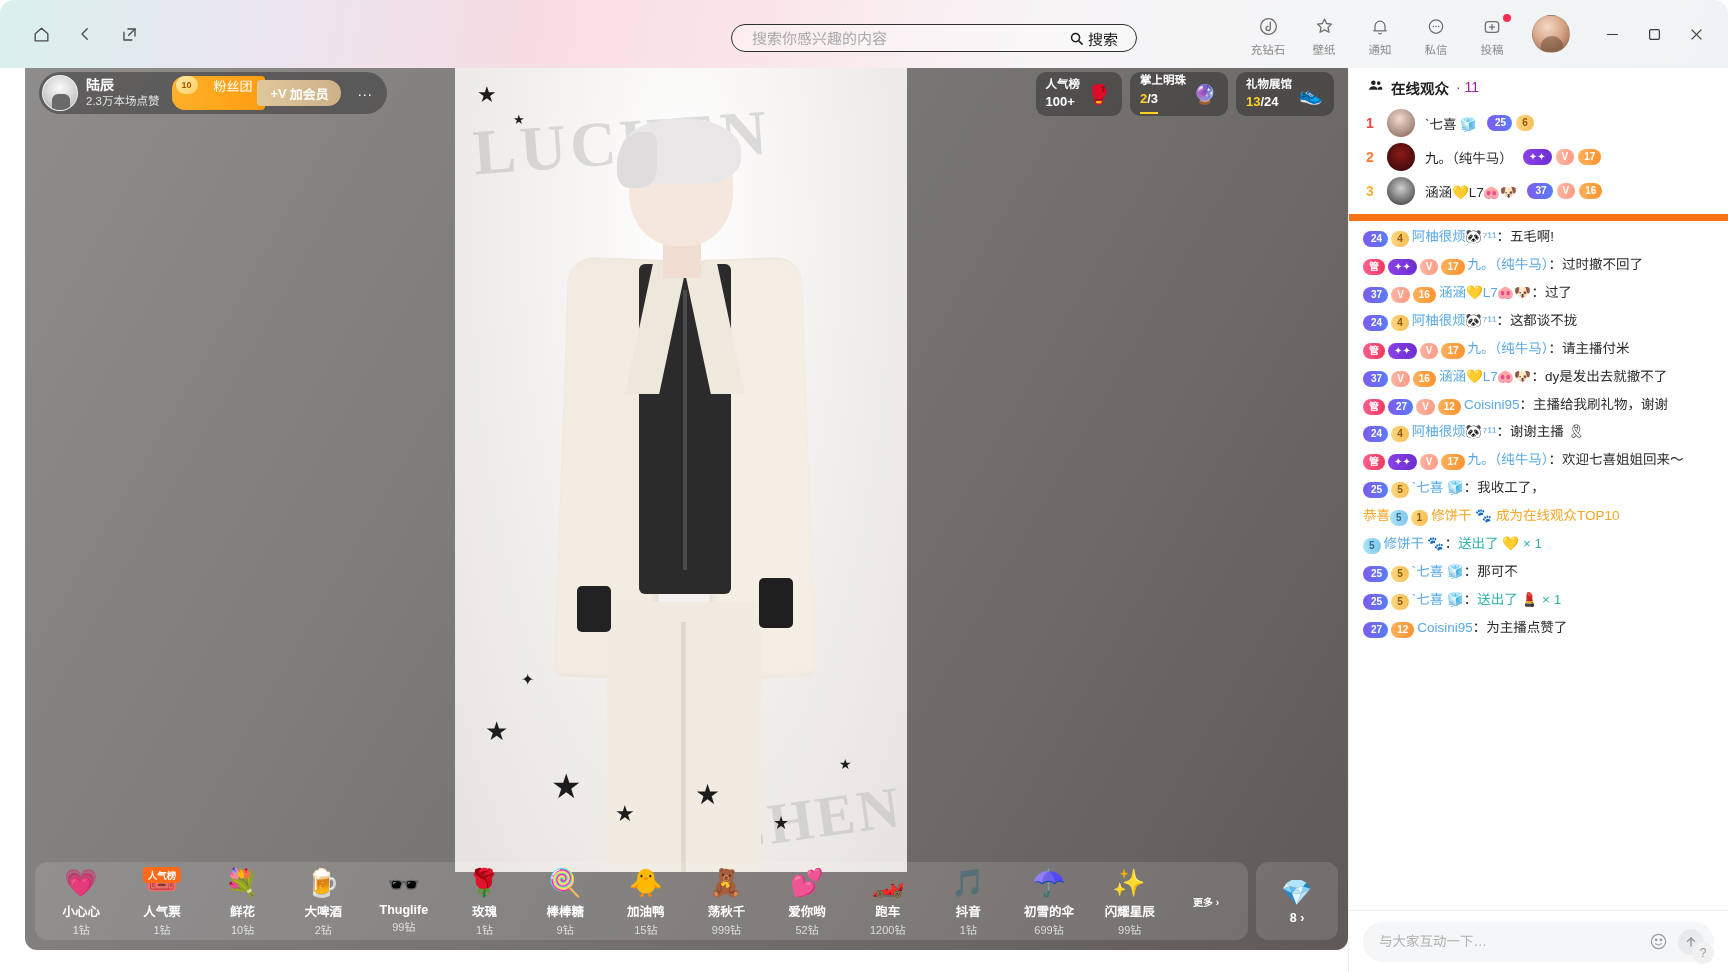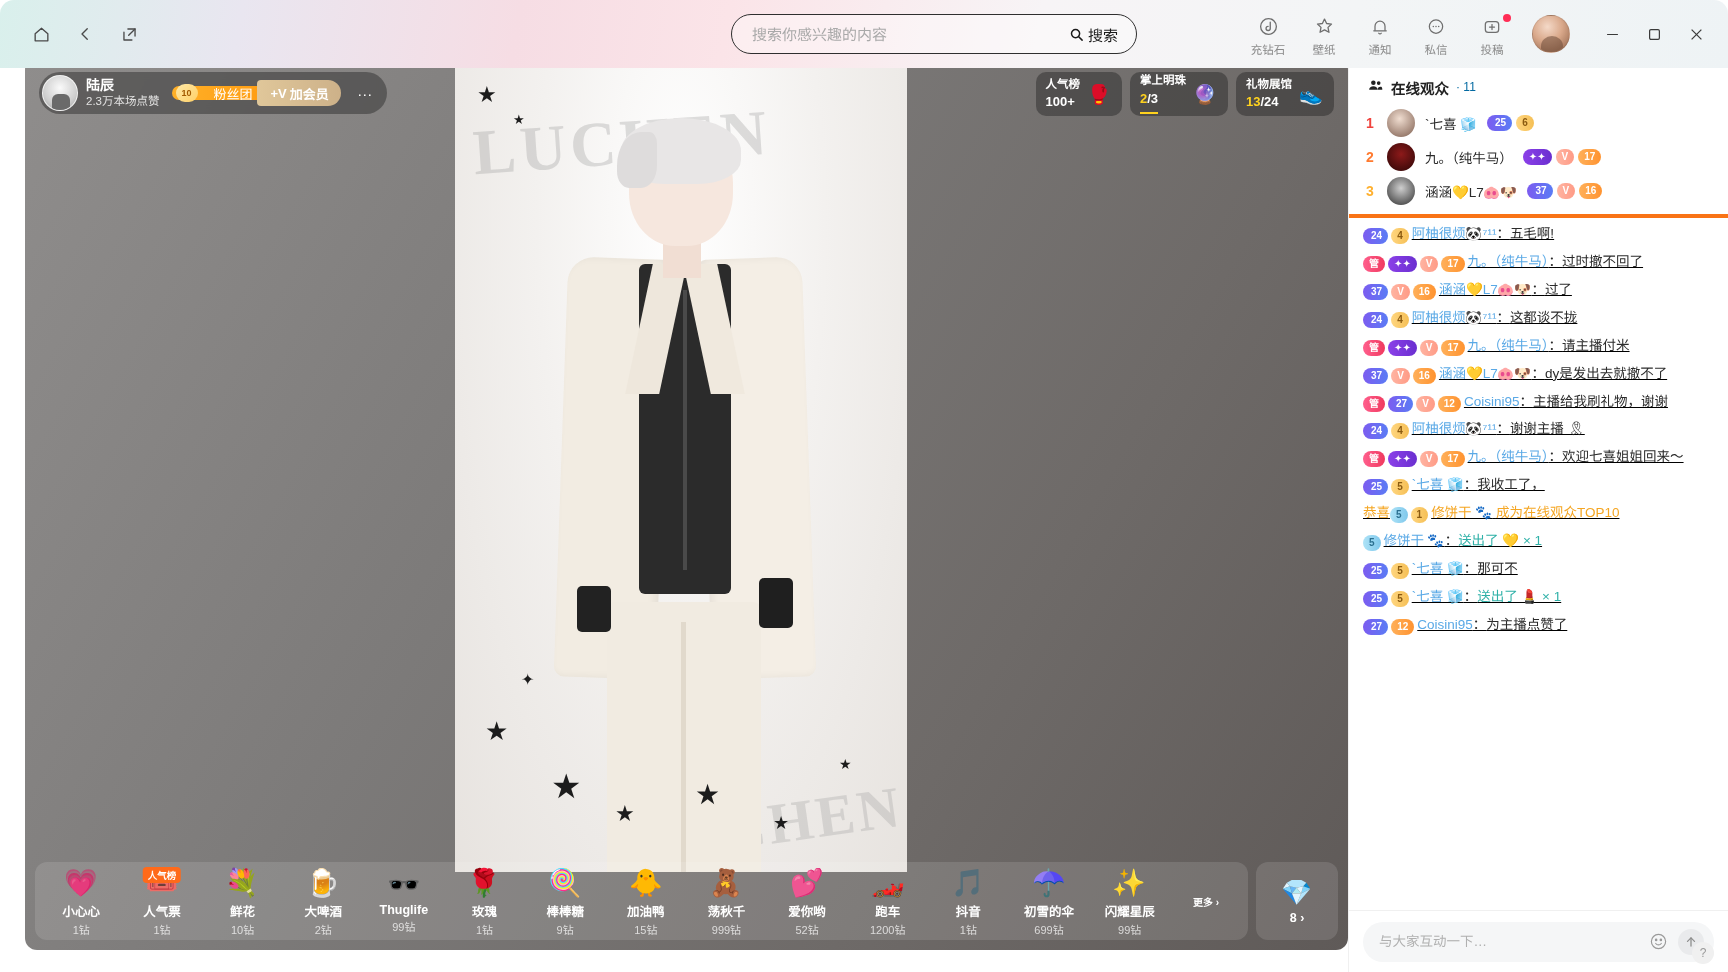--- a/index.html
+++ b/index.html
@@ -27,22 +27,22 @@
     z-index: 40;
   }
   .tb-left { display: flex; align-items: center; gap: 10px; padding-left: 24px; }
   .tb-ic {
     width: 34px; height: 34px; display: flex; align-items: center; justify-content: center;
     border-radius: 7px; cursor: pointer; color: #4a4a4a;
   }
   .tb-ic svg { display: block; }
 
   .search-wrap {
-    position: absolute; left: 731px; top: 14px;
-    width: 406px; height: 40px;
+    position: absolute; left: 731px; top: 24px;
+    width: 406px; height: 28px;
     border: 1.6px solid #2f2f2f; border-radius: 21px;
     background: rgba(255,255,255,.35);
     display: flex; align-items: center;
   }
   .search-input {
     flex: 1; border: none; outline: none; background: transparent;
     font-size: 15px; color: #2b2b2b; padding: 0 14px 0 20px;
     font-family: "Liberation Sans","DejaVu Sans",sans-serif;
   }
   .search-input::placeholder { color: #a9a9a9; }
@@ -137,21 +137,21 @@
   .st-av {
     width: 36px; height: 36px; border-radius: 50%;
     background: radial-gradient(circle at 50% 35%, #fafafa 0%, #cfcfcf 60%, #9c9c9c 100%);
     border: 1.5px solid rgba(255,255,255,.75); overflow:hidden; position:relative;
   }
   .st-av:after{content:"";position:absolute;left:9px;top:18px;width:18px;height:18px;border-radius:6px 6px 0 0;background:#6a6a6a;}
   .st-meta { margin-left: 8px; margin-right: 12px; line-height: 1.15; }
   .st-name { font-size: 14px; font-weight: bold; color: #fff; }
   .st-sub { font-size: 11.5px; color: rgba(255,255,255,.82); margin-top:2px; }
   .fanclub {
-    display: flex; align-items: center; gap: 4px; height: 14px; padding: 0 12px 0 4px;
+    display: flex; align-items: flex-start; gap: 4px; height: 34px; padding: 0 12px 0 4px;
     background: linear-gradient(90deg,#ffb028,#ff9d12);
     border-radius: 13px 4px 4px 13px; margin-right: -8px;
   }
   .fc-heart {
     width: 22px; height: 18px; border-radius: 9px;
     background: linear-gradient(135deg,#ffe9a8,#ffd066);
     display:flex;align-items:center;justify-content:center;
     font-size: 9px; color:#a35a00; font-weight:bold;
   }
   .fc-label { font-size: 13px; color: #fff; font-weight: normal; padding-left: 12px; }
@@ -216,21 +216,21 @@
   
   .panel {
     position: absolute; right: 0; top: 68px; width: 380px; height: 904px;
     background: #ffffff; display: flex; flex-direction: column;
     border-left: 1px solid #f0f0f0;
   }
   .viewers-head {
     height: 38px; display:flex; align-items:center; gap:7px; padding: 0 18px;
     font-size: 14.5px; color:#222; font-weight:bold;
   }
-  .viewers-head .cnt { color:#0369a1; font-weight:normal; font-size:12px;text-align:center; }
+  .viewers-head .cnt { color:#a21caf; font-weight:normal; font-size:14px;text-align:center; }
   .viewers-list { padding: 0 14px 6px; }
   .v-row { display:flex; align-items:center; gap:10px; height: 34px; cursor:pointer; }
   .v-rank { width: 14px; font-size: 14px; font-weight:bold; text-align:center; }
   .v-rank.r1 { color:#f0433d; } .v-rank.r2 { color:#ff7a2f; } .v-rank.r3 { color:#ffb02e; }
   .v-av {
     width: 28px; height: 28px; border-radius: 50%; overflow:hidden; flex:none;
   }
   .v-av.a1 { background: radial-gradient(circle at 45% 35%, #f0ddd0, #7d5d4e); }
   .v-av.a2 { background: radial-gradient(circle at 50% 40%, #8d1a1a, #2b0606); }
   .v-av.a3 { background: radial-gradient(circle at 50% 40%, #cfcfcf, #2e2e2e); }
@@ -242,22 +242,21 @@
   .b-lvl { background: linear-gradient(90deg,#7c5cf0,#5a7cf5); padding-left: 8px; }
   .b-coin { background: linear-gradient(90deg,#ffd680,#f5bf55); color:#8a5a10;}
   .b-fan { background: linear-gradient(90deg,#ffb4a2,#ff9b86); color:#fff; }
   .b-fan2 { background: linear-gradient(90deg,#ffb05a,#ff9330); }
   .b-admin { background: linear-gradient(90deg,#ff5f8d,#f0395f); }
   .b-purple { background: linear-gradient(90deg,#8b40e8,#6a2fd0); }
   .b-blue { background: linear-gradient(90deg,#aee3f7,#7fc8ec); color:#2a6f90; }
 
   .chat {
     flex: 1; overflow: hidden; padding: 6px 14px 4px 14px;
-    border-top: 4px solid #f97316;
-    text-decoration: underline;
+    border-top: 7px solid #f97316;
   }
   .msg { font-size: 13.5px; line-height: 1.55; margin-bottom: 7px; color:#2b2b2b;
          word-break: break-all; }
   .msg .badge { margin-right: 3px; position:relative; top:1px; }
   .m-user { color: #5aa9e6; }
   .m-sys { color: #f5a623; }
   .m-gift { color: #2fb1a8; }
 
   .composer {
     height: 62px; border-top: 1px solid #f0f0f0; padding: 10px 14px;

